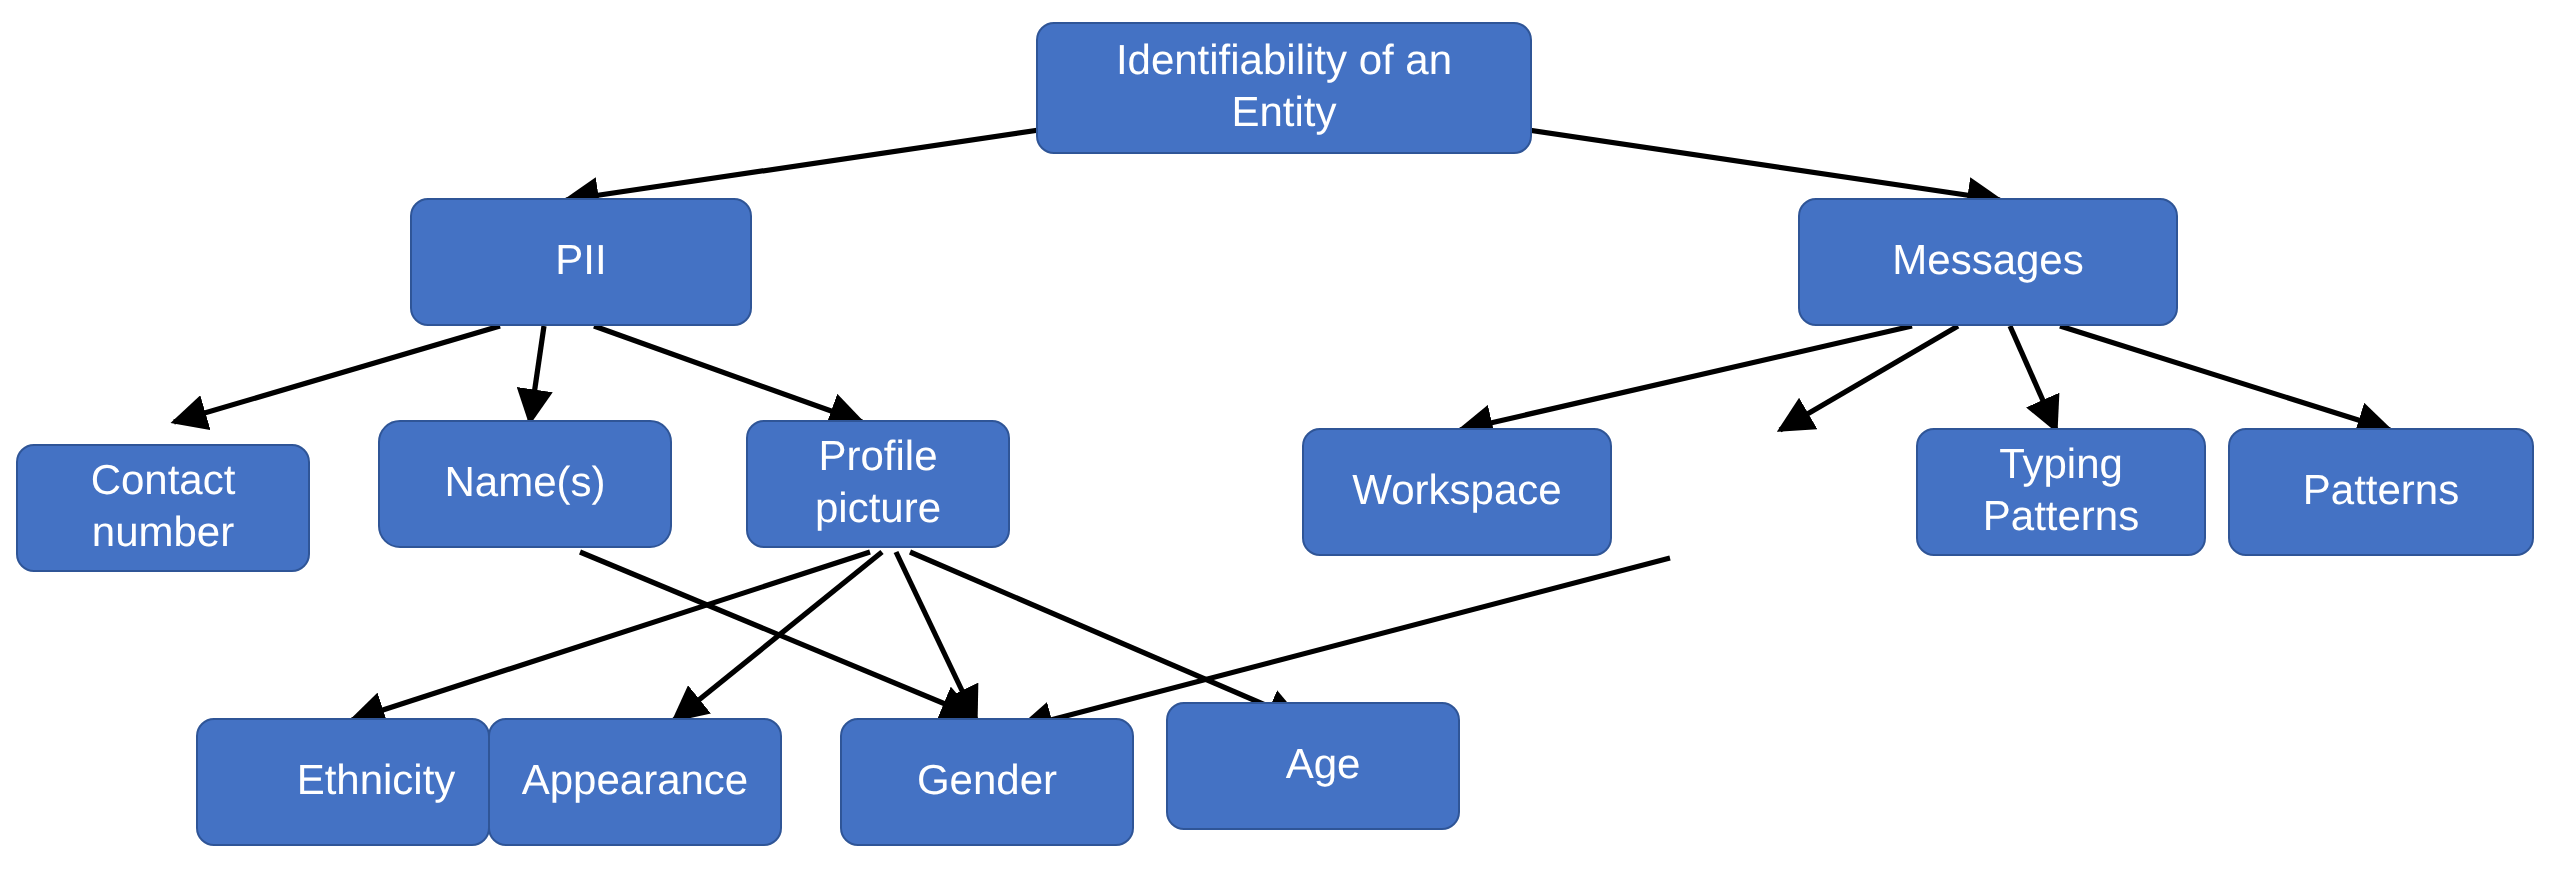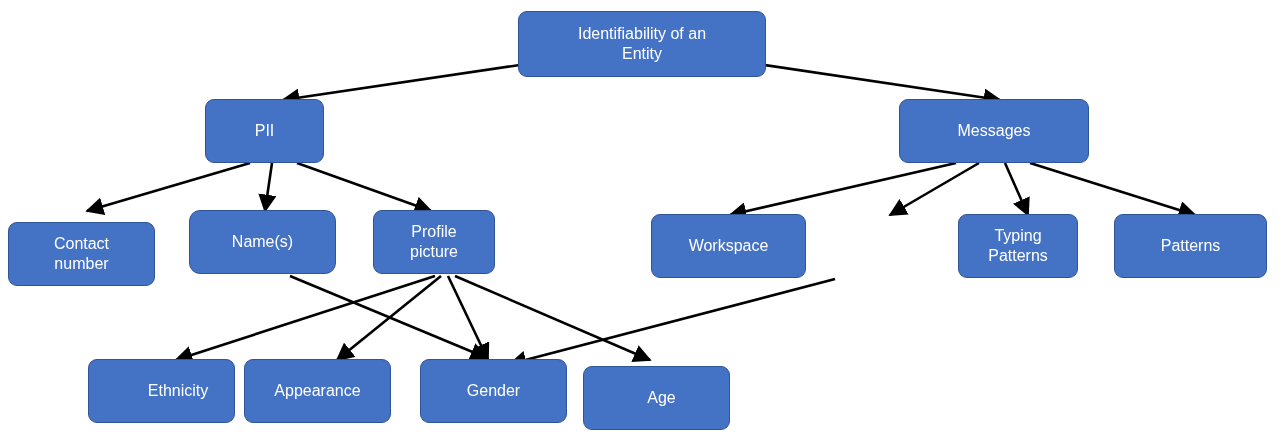--- a/index.html
+++ b/index.html
@@ -27,21 +27,21 @@
     position: absolute;
     box-sizing: border-box;
     background: #4472C4;
     border: 1px solid #2F5597;
     border-radius: 9px;
     color: #ffffff;
     display: flex;
     align-items: center;
     justify-content: center;
     text-align: center;
-    font-size: 16px;
+    font-size: 21px;
     line-height: 1.25;
     padding: 2px 6px;
     white-space: pre-line;
   }
 </style>
 </head>
 <body>
 
 <div id="canvas">
   <svg class="edges" viewBox="0 0 1282 438">
@@ -79,28 +79,28 @@
       <line x1="455" y1="276" x2="650" y2="360"></line>
 
       <line x1="290" y1="276" x2="487" y2="358"></line>
 
       <line x1="835" y1="279" x2="510" y2="364"></line>
     </g>
   </svg>
 
   <div class="node" style="left:518px; top:11px; width:248px; height:66px;">Identifiability of an
 Entity</div>
-  <div class="node" style="left:205px; top:99px; width:119px; height:64px;">PII</div>
+  <div class="node" style="left:205px; top:99px; width:171px; height:64px;">PII</div>
   <div class="node" style="left:899px; top:99px; width:190px; height:64px;text-align:center;">Messages</div>
   <div class="node" style="left:8px; top:222px; width:147px; height:64px;text-align:center;">Contact
 number</div>
   <div class="node" style="left:189px; top:210px; width:147px; height:64px;border-radius:11px;">Name(s)</div>
-  <div class="node" style="left:373px; top:210px; width:122px; height:64px;">Profile
+  <div class="node" style="left:373px; top:210px; width:132px; height:64px;">Profile
 picture</div>
   <div class="node" style="left:651px; top:214px; width:155px; height:64px;">Workspace</div>
-  <div class="node" style="left:958px; top:214px; width:120px; height:64px;">Typing
+  <div class="node" style="left:958px; top:214px; width:145px; height:64px;">Typing
 Patterns</div>
   <div class="node" style="left:1114px; top:214px; width:153px; height:64px;">Patterns</div>
-  <div class="node" style="left:88px; top:359px; width:147px; height:64px;padding-left:39px;">Ethnicity</div>
+  <div class="node" style="left:98px; top:359px; width:147px; height:64px;padding-left:39px;">Ethnicity</div>
   <div class="node" style="left:244px; top:359px; width:147px; height:64px;">Appearance</div>
   <div class="node" style="left:420px; top:359px; width:147px; height:64px;">Gender</div>
-  <div class="node" style="left:583px; top:366px; width:147px; height:64px;padding-left:16px;">Age</div>
+  <div class="node" style="left:583px; top:351px; width:147px; height:64px;padding-left:16px;">Age</div>
 </div>
 
 </body></html>

